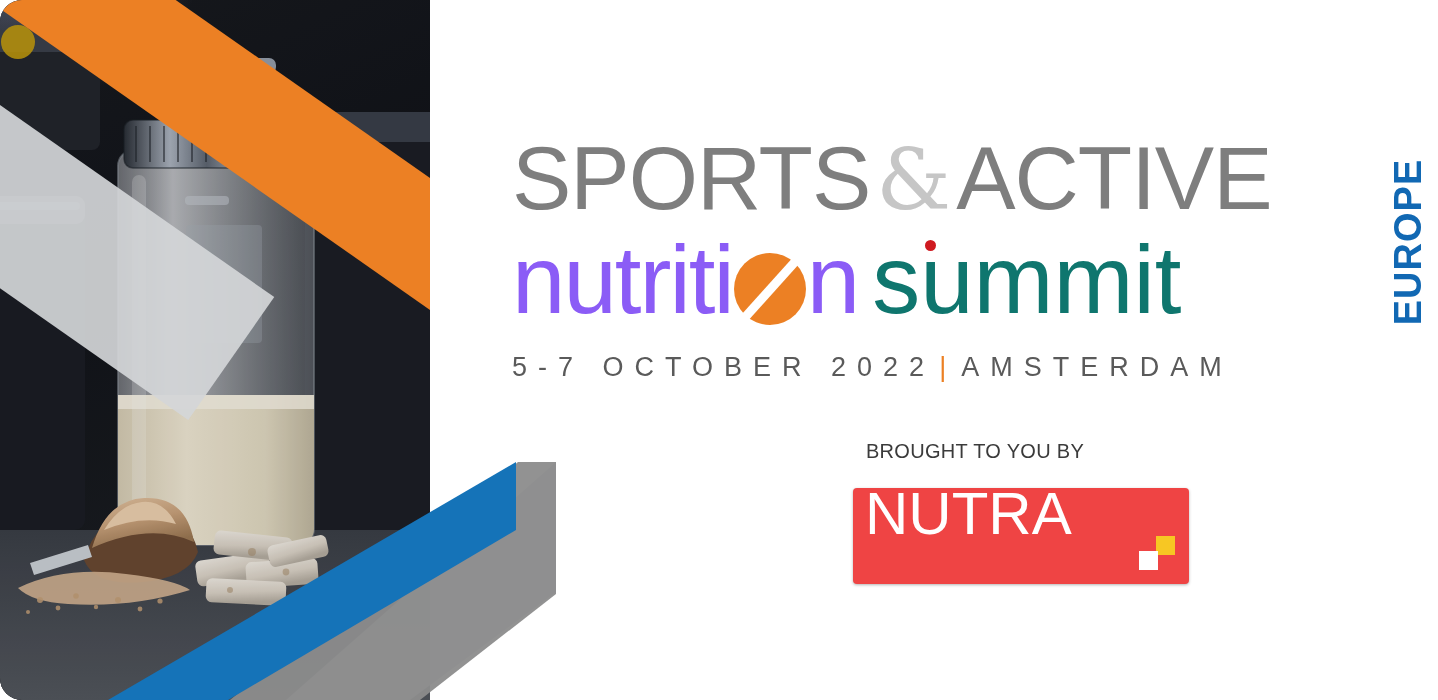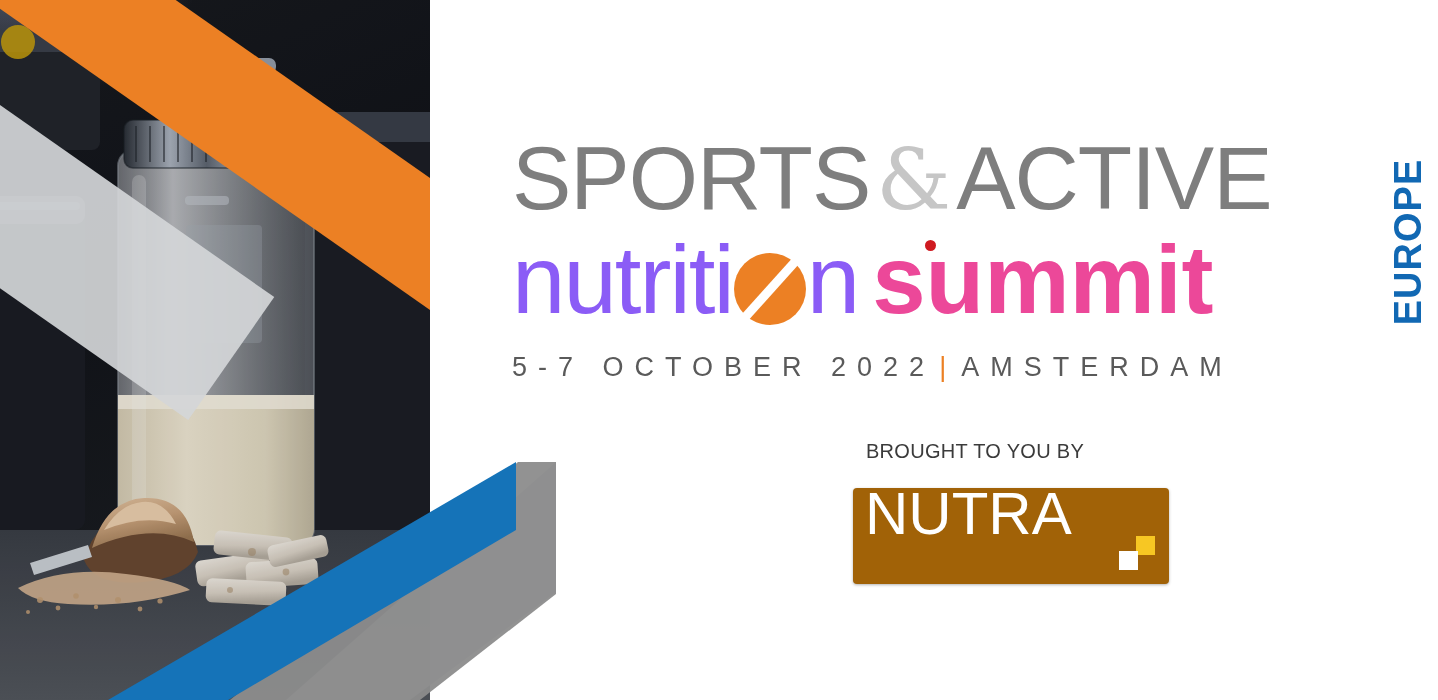--- a/index.html
+++ b/index.html
@@ -15,20 +15,21 @@
     position: relative;
   }
 
   #banner {
     position: absolute;
     inset: 0;
     width: 1438px;
     height: 700px;
     background: #ffffff;
     overflow: hidden;
+    border-radius: 22px;
   }
 
   
   .photo-panel {
     position: absolute;
     left: 0;
     top: 0;
     width: 430px;
     height: 700px;
     overflow: hidden;
@@ -131,22 +132,22 @@
     top: 104px;
     font-size: 96px;
     letter-spacing: -2px;
   }
   .txt-nutrition-a,
   .txt-nutrition-b {
     color: #8b5cf6;
     font-weight: 400;
   }
   .txt-summit {
-    color: #ec4899;
-    font-weight: 700;
+    color: #0f766e;
+    font-weight: 400;
     letter-spacing: 0px;
     padding-left: 14px;
   }
 
   
   .o-mark {
     display: inline-block;
     position: relative;
     width: 72px;
     height: 72px;
@@ -236,24 +237,25 @@
     font-weight: 400;
     display: block;
   }
 
   .nutra-logo {
     position: absolute;
     left: 382px;
     top: 48px;
     width: 316px;
     height: 96px;
-    background: #a16207;
+    background: #ef4444;
     border-radius: 4px;
     box-shadow: 0 1px 3px rgba(0,0,0,0.30);
     overflow: hidden;
+    padding-left: 20px;
   }
   .nutra-top {
     position: absolute;
     left: 12px;
     top: -4px;
     font-size: 60px;
     font-weight: 300;
     color: #ffffff;
     letter-spacing: 0px;
     line-height: 1;

